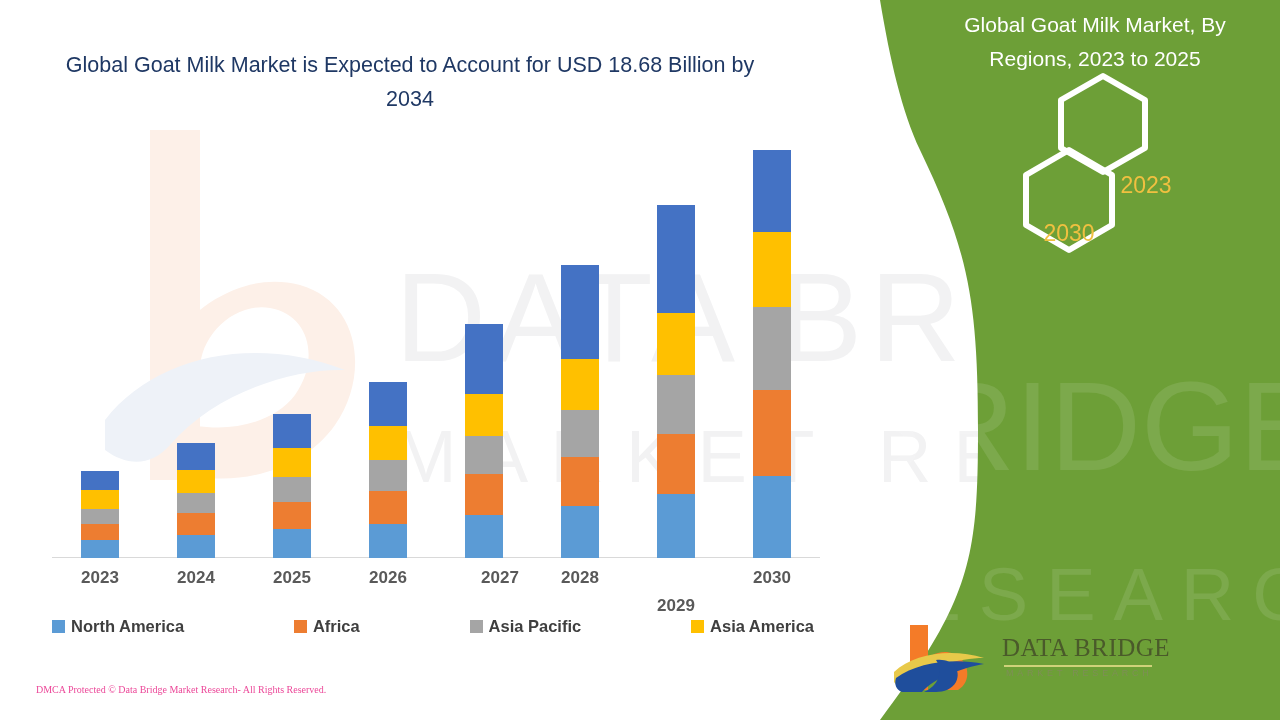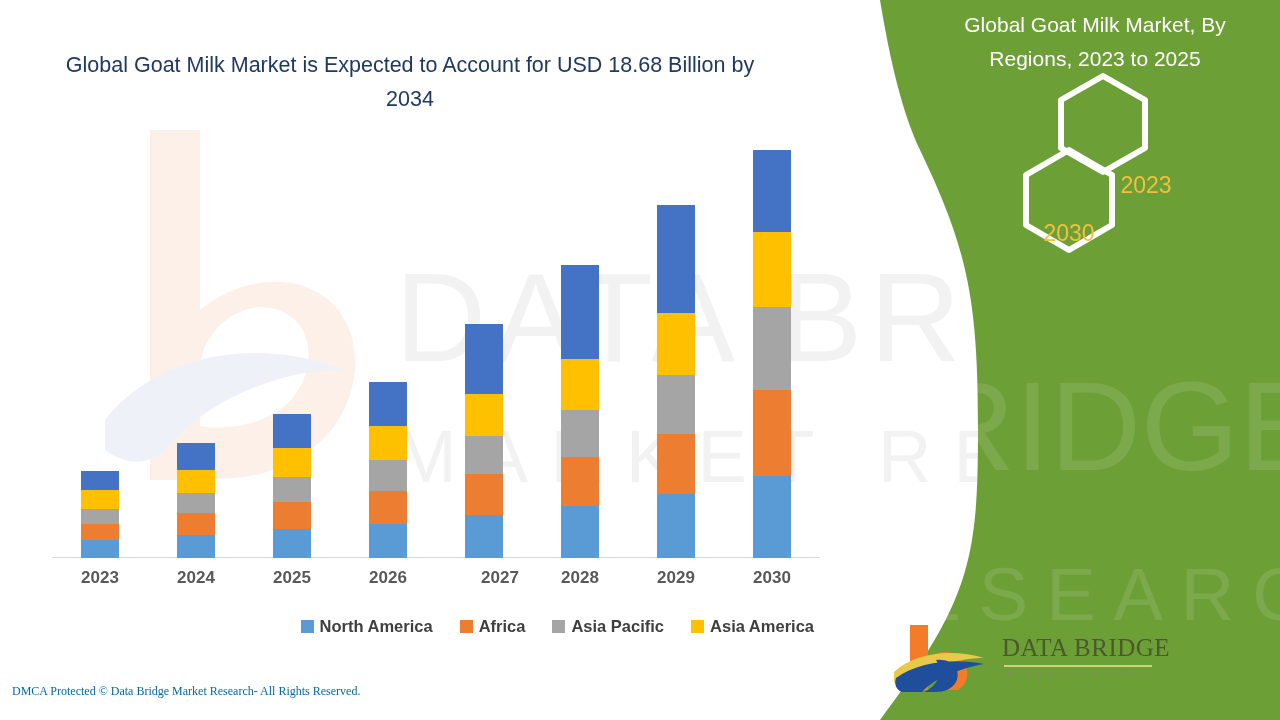--- a/index.html
+++ b/index.html
@@ -56,30 +56,30 @@
     position:absolute;left:52px;top:568px;width:768px;height:30px;
   }
   .xlabel{
     position:absolute;top:0;width:96px;text-align:center;
     font-size:17px;font-weight:bold;color:#595959;
     font-family:"Liberation Sans", sans-serif;
   }
 
   .legend{
     position:absolute;left:52px;top:617px;width:780px;
-    display:flex;align-items:center;justify-content:flex-end;gap:9px;
+    display:flex;align-items:center;justify-content:space-between;gap:18px;
   }
   .legend-item{display:flex;align-items:center;margin-right:18px;}
   .legend-swatch{width:13px;height:13px;margin-right:6px;display:inline-block;}
   .legend-label{font-size:16.5px;font-weight:bold;color:#3f3f3f;white-space:nowrap;}
 
   .footer-left{
-    position:absolute;left:12px;top:684px;
+    position:absolute;left:36px;top:684px;
     font-family:"Liberation Serif", serif;
-    font-size:12px;color:#0369a1;white-space:nowrap;
+    font-size:10px;color:#ec4899;white-space:nowrap;
   }
   .footer-right{
     position:absolute;left:487px;top:686px;
     font-family:"Liberation Serif", serif;
     font-size:12px;color:#1a1a1a;white-space:nowrap;
   }
 
   
   .green-panel{
     position:absolute;right:0;top:0;width:430px;height:720px;
@@ -199,21 +199,21 @@
       </div>
   </div>
 
   <div class="xlabels" id="xlabels">
       <div class="xlabel" style="left: 0px;">2023</div>
       <div class="xlabel" style="left: 96px;">2024</div>
       <div class="xlabel" style="left: 192px;">2025</div>
       <div class="xlabel" style="left: 288px;">2026</div>
       <div class="xlabel" style="left: 400px;">2027</div>
       <div class="xlabel" style="left: 480px;">2028</div>
-      <div class="xlabel" style="left: 576px;">2029</div>
+      <div class="xlabel" style="left: 576px; margin-top: 28px;">2029</div>
       <div class="xlabel" style="left: 672px;">2030</div>
     </div>
 
   <div class="legend" id="legend">
       <div class="legend-item">
         <span class="legend-swatch" style="background: rgb(91, 155, 213);"></span>
         <span class="legend-label">North America</span>
       </div>
       <div class="legend-item">
         <span class="legend-swatch" style="background: rgb(237, 125, 49);"></span>

